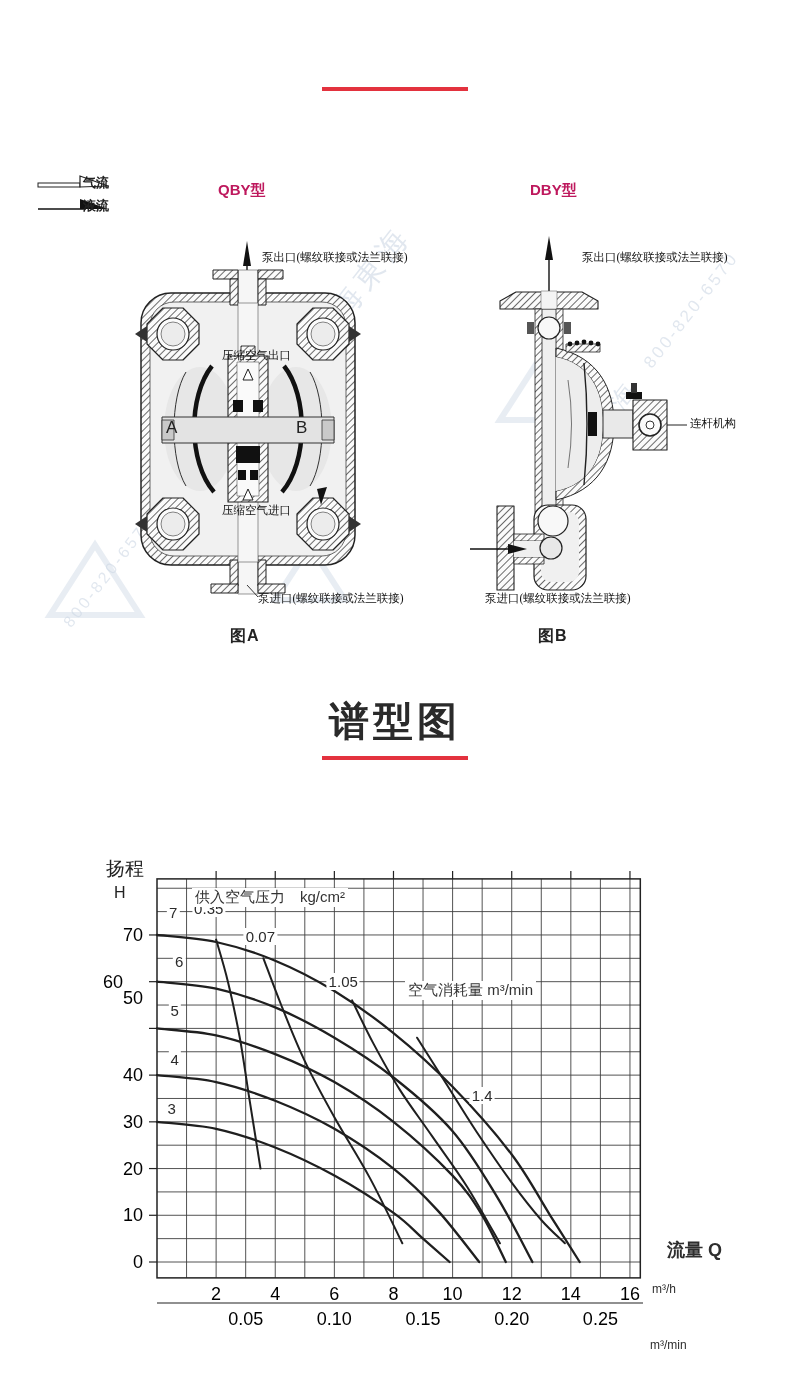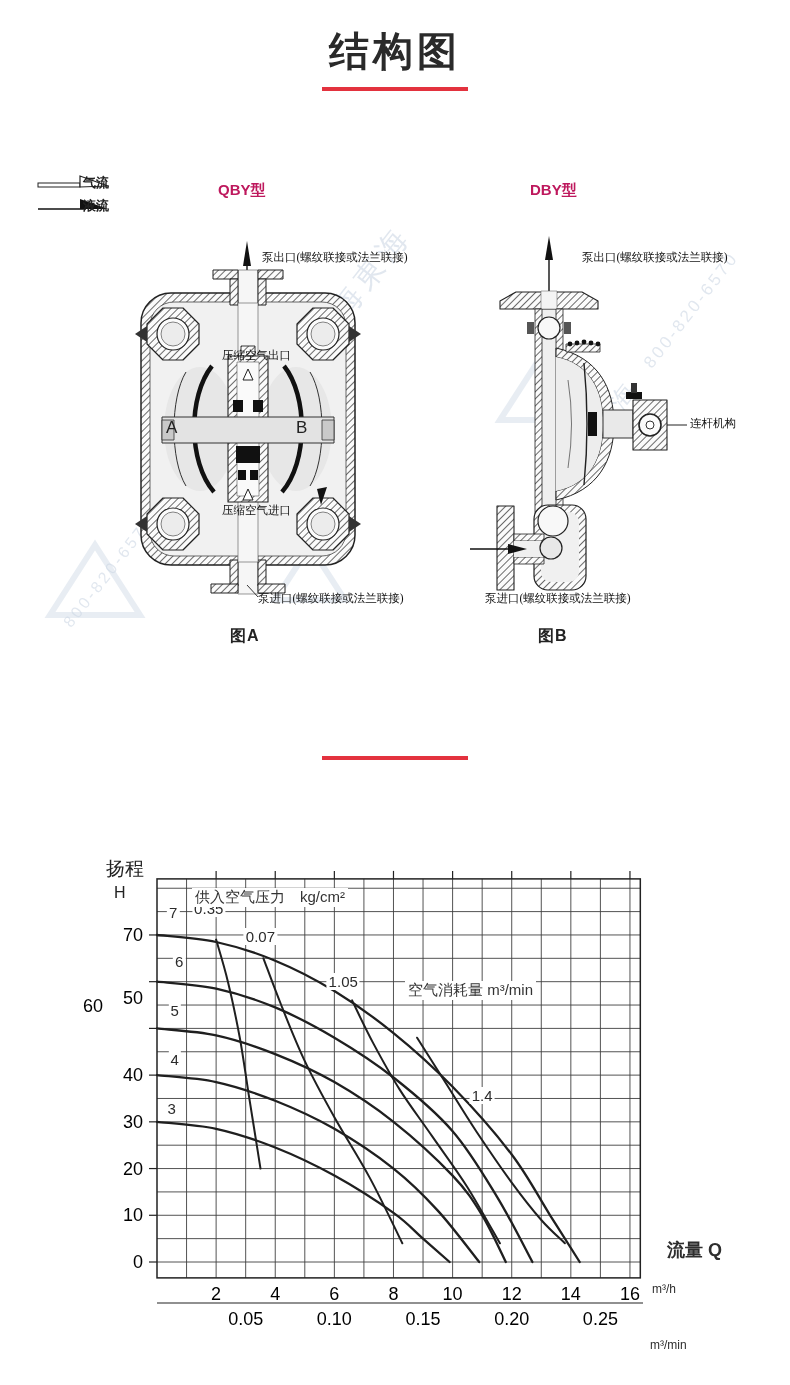--- a/index.html
+++ b/index.html
@@ -241,21 +241,20 @@
         <path d="M157.0,1028.4C166.9,1029.6,196.4,1031.1,216.1,1035.4C235.8,1039.7,255.5,1046.3,275.2,1054.1C294.9,1061.9,314.7,1070.8,334.4,1082.1C354.1,1093.4,373.8,1106.3,393.5,1121.8C413.2,1137.4,437.8,1160.0,452.6,1175.6C467.4,1191.1,473.3,1200.9,482.2,1215.3C491.0,1229.7,501.9,1254.2,505.8,1262.0" fill="none" stroke="#1f1f1f" stroke-width="2.3" stroke-linecap="round"></path>
         <path d="M157.0,1075.1C166.9,1076.3,196.4,1077.8,216.1,1082.1C235.8,1086.4,255.5,1093.0,275.2,1100.8C294.9,1108.6,314.7,1117.6,334.4,1128.8C354.1,1140.1,376.2,1154.9,393.5,1168.6C410.7,1182.2,423.5,1195.0,437.8,1210.6C452.1,1226.2,472.3,1253.4,479.2,1262.0" fill="none" stroke="#1f1f1f" stroke-width="2.3" stroke-linecap="round"></path>
         <path d="M157.0,1121.8C166.9,1123.0,196.4,1124.6,216.1,1128.8C235.8,1133.1,255.5,1139.7,275.2,1147.5C294.9,1155.3,314.7,1164.7,334.4,1175.6C354.1,1186.5,378.7,1202.4,393.5,1212.9C408.3,1223.5,413.7,1230.5,423.0,1238.6C432.4,1246.8,445.2,1258.1,449.6,1262.0" fill="none" stroke="#1f1f1f" stroke-width="2.3" stroke-linecap="round"></path>
         <path d="M216.1,939.6C218.1,946.6,224.0,965.3,227.9,981.7C231.9,998.0,236.3,1019.1,239.8,1037.7C243.2,1056.4,245.2,1072.0,248.6,1093.8C252.1,1115.6,258.5,1156.1,260.5,1168.6" fill="none" stroke="#1f1f1f" stroke-width="2" stroke-linecap="round"></path>
         <path d="M263.4,958.3C266.4,966.1,274.3,987.9,281.2,1005.0C288.0,1022.2,295.9,1042.4,304.8,1061.1C313.7,1079.8,323.5,1097.7,334.4,1117.2C345.2,1136.6,358.5,1156.9,369.8,1177.9C381.2,1198.9,396.9,1232.4,402.3,1243.3" fill="none" stroke="#1f1f1f" stroke-width="2" stroke-linecap="round"></path>
         <path d="M352.1,1000.4C355.5,1007.4,364.9,1027.6,372.8,1042.4C380.7,1057.2,389.5,1073.6,399.4,1089.1C409.2,1104.7,420.6,1119.5,431.9,1135.9C443.2,1152.2,456.0,1169.3,467.4,1187.2C478.7,1205.2,494.5,1234.0,499.9,1243.3" fill="none" stroke="#1f1f1f" stroke-width="2" stroke-linecap="round"></path>
         <path d="M417.1,1037.7C421.6,1044.8,433.9,1064.2,443.7,1079.8C453.6,1095.4,464.9,1114.1,476.2,1131.2C487.6,1148.3,500.9,1167.8,511.7,1182.6C522.6,1197.4,532.4,1209.8,541.3,1220.0C550.1,1230.1,561.0,1239.4,564.9,1243.3" fill="none" stroke="#1f1f1f" stroke-width="2" stroke-linecap="round"></path>
       </g>
   </svg>
 
-  <div class="abs title" style="left:50%;top:24px;transform:translateX(-50%);">结构图</div>
   <div class="abs rule" id="rule1" style="left: 322px; top: 87px; width: 146px; background: rgb(227, 50, 62);"></div>
 
   <div class="abs legendtxt" style="left:83px;top:174px;">气流</div>
   <div class="abs legendtxt" style="left:83px;top:197px;text-align:center;">液流</div>
 
   <div class="abs figtype" style="left:218px;top:181px;">QBY型</div>
   <div class="abs figtype" style="left:530px;top:181px;">DBY型</div>
 
   <div class="abs plabel" style="left:262px;top:250px;">泵出口(螺纹联接或法兰联接)</div>
   <div class="abs plabel" style="left:222px;top:348px;">压缩空气出口</div>
@@ -263,32 +262,33 @@
   <div class="abs chamber" style="left:296px;top:418px;">B</div>
   <div class="abs plabel" style="left:222px;top:503px;">压缩空气进口</div>
   <div class="abs plabel" style="left:258px;top:591px;">泵进口(螺纹联接或法兰联接)</div>
   <div class="abs caption" style="left:230px;top:626px;">图A</div>
 
   <div class="abs plabel" style="left:582px;top:250px;">泵出口(螺纹联接或法兰联接)</div>
   <div class="abs plabel" style="left:690px;top:416px;">连杆机构</div>
   <div class="abs plabel" style="left:485px;top:591px;">泵进口(螺纹联接或法兰联接)</div>
   <div class="abs caption" style="left:538px;top:626px;">图B</div>
 
+  <div class="abs title" style="left:50%;top:694px;transform:translateX(-50%);">谱型图</div>
   <div class="abs rule" id="rule2" style="left: 322px; top: 756px; width: 146px; background: rgb(227, 50, 62);"></div>
 
   <div class="abs axname" style="left:106px;top:856px;">扬程</div>
   <div class="abs axsym" style="left:114px;top:884px;">H</div>
 
   <div class="abs qlabel" style="left:655px;top:1238px;margin-left:12px;">流量  Q</div>
   <div class="abs unit" style="left:652px;top:1282px;">m³/h</div>
   <div class="abs unit" style="left:650px;top:1338px;">m³/min</div>
 
   <div class="abs" id="chart-labels" style="left:0;top:0;width:790px;height:1385px;pointer-events:none;">
       <div class="abs tick" style="left: 83px; width: 60px; text-align: right; top: 923.96px;">70</div>
-      <div class="abs tick" style="left: 83px; width: 60px; text-align: left; top: 970.68px; margin-top: 24px;">60</div>
+      <div class="abs tick" style="left: 83px; width: 60px; text-align: center; top: 970.68px;">60</div>
       <div class="abs tick" style="left: 83px; width: 60px; text-align: right; top: 987px;">50</div>
       <div class="abs tick" style="left: 83px; width: 60px; text-align: right; top: 1064.12px;">40</div>
       <div class="abs tick" style="left: 83px; width: 60px; text-align: right; top: 1110.84px;">30</div>
       <div class="abs tick" style="left: 83px; width: 60px; text-align: right; top: 1157.56px;">20</div>
       <div class="abs tick" style="left: 83px; width: 60px; text-align: right; top: 1204.28px;">10</div>
       <div class="abs tick" style="left: 83px; width: 60px; text-align: right; top: 1251px;">0</div>
       <div class="abs tick" style="left: 216.12px; transform: translateX(-50%); top: 1283px;">2</div>
       <div class="abs tick" style="left: 275.24px; transform: translateX(-50%); top: 1283px;">4</div>
       <div class="abs tick" style="left: 334.36px; transform: translateX(-50%); top: 1283px;">6</div>
       <div class="abs tick" style="left: 393.48px; transform: translateX(-50%); top: 1283px;">8</div>

